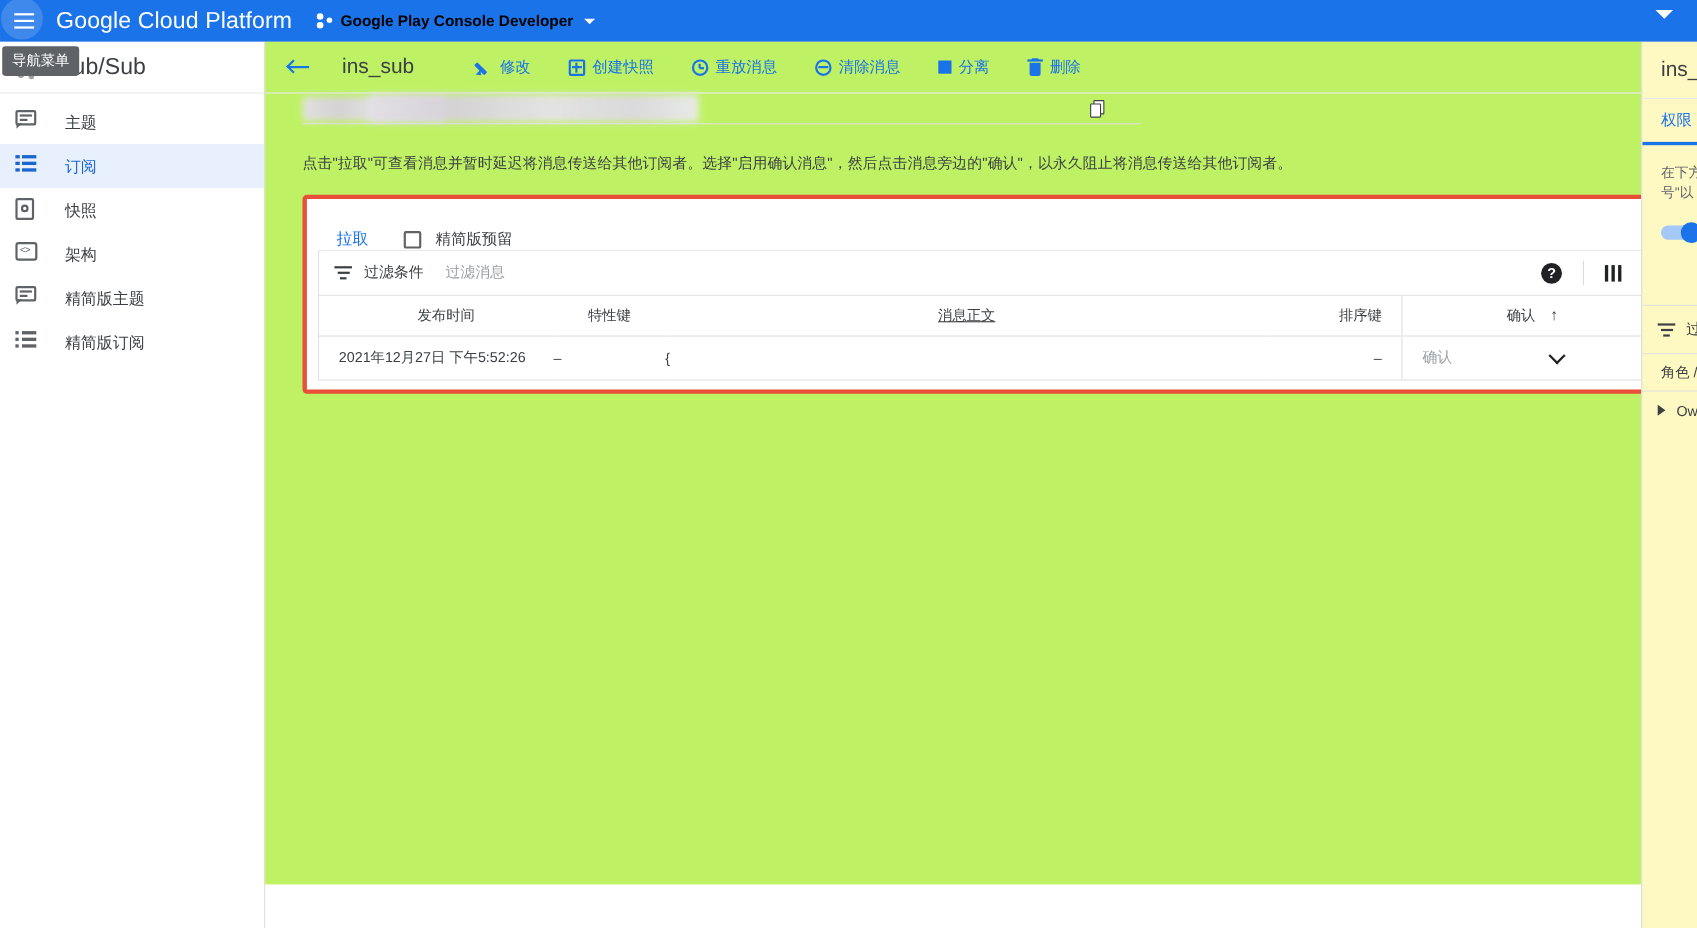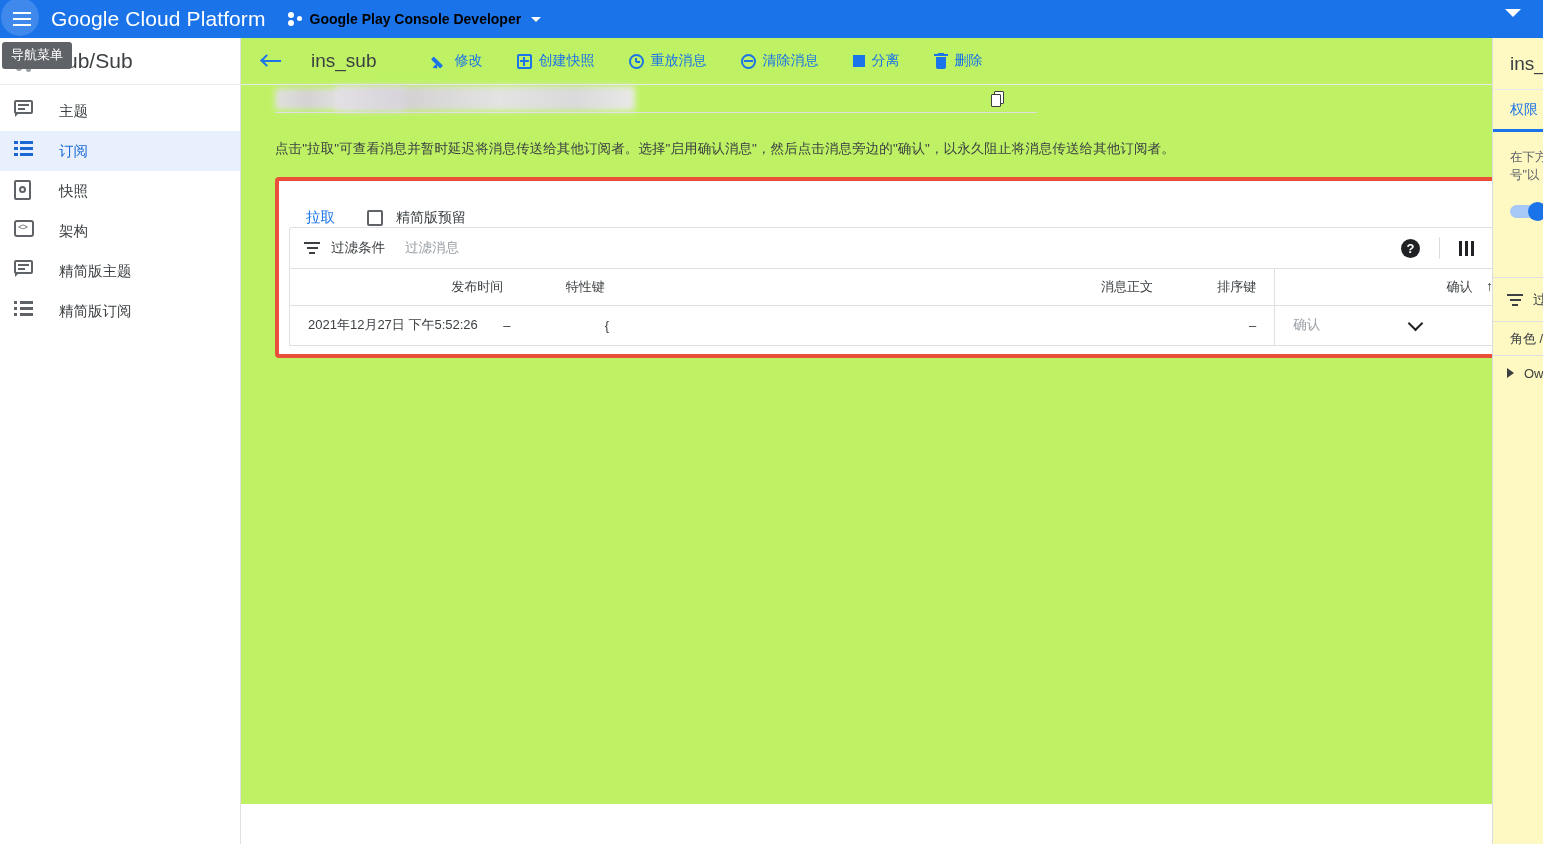--- a/index.html
+++ b/index.html
@@ -342,30 +342,30 @@
     width: 19px; height: 19px; border-radius: 50%; background: #202124; color: #fff;
     font-size: 13px; display: flex; align-items: center; justify-content: center;
     font-weight: bold; cursor: pointer; flex: none;
   }
   .fb-div { width: 1px; height: 22px; background: #dadce0; margin: 0 19px; }
   .ic-cols { width: 16px; height: 15px; display: flex; gap: 3px; cursor: pointer; margin-right: 18px; flex: none; }
   .ic-cols i { width: 3px; height: 15px; background: #202124; display: block; }
 
   table.msg-table { width: 100%; border-collapse: collapse; table-layout: fixed; }
   table.msg-table th {
-    font-size: 13px; color: #3c4043; font-weight: normal; text-align: right;
+    font-size: 13px; color: #3c4043; font-weight: normal; text-align: center;
     padding: 9px 0 9px 0; border-bottom: 1px solid #e0e0e0; background: #fff;
   }
   table.msg-table td {
     font-size: 13px; color: #3c4043; padding: 10px 0 11px 0;
     border-bottom: 1px solid #e0e0e0;
   }
   .col-time { width: 210px; padding-left: 18px !important; }
   .col-attr { width: 100px; }
-  .col-body { width: 540px; }
+  .col-body { width: 540px; text-decoration: underline; }
   .col-order { width: 120px; text-align: right !important; padding-right: 18px !important; }
   .col-ack { width: 215px; padding-left: 18px !important; border-left: 1px solid #e0e0e0; }
   .sort-arrow {
     display: inline-block; margin-left: 10px; font-size: 14px; color: #3c4043; font-weight: bold;
   }
   .ack-cell { display: flex; align-items: center; justify-content: space-between; padding-right: 72px; }
   .ack-cell .txt { color: #9aa0a6; font-size: 13.5px; }
   .chev-down {
     width: 11px; height: 11px; border-right: 2.4px solid #202124; border-bottom: 2.4px solid #202124;
     transform: rotate(45deg); margin-top: -4px;

